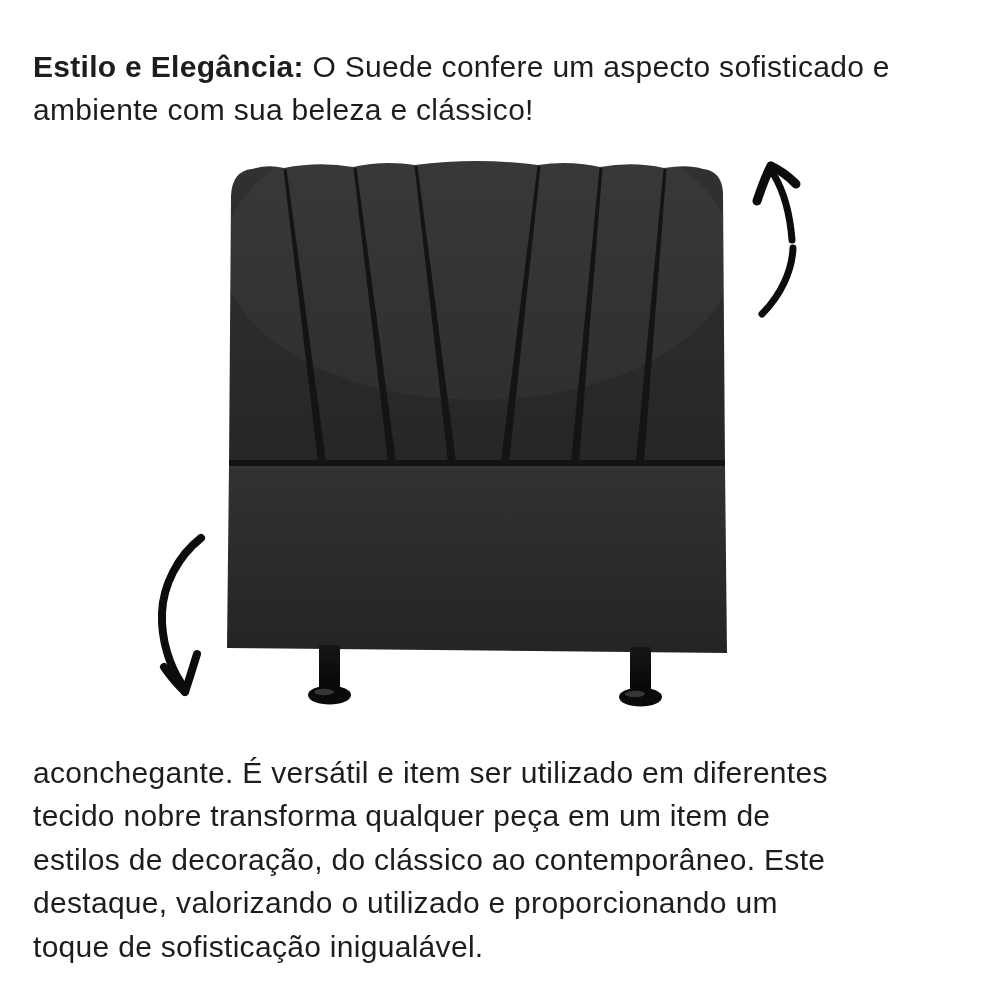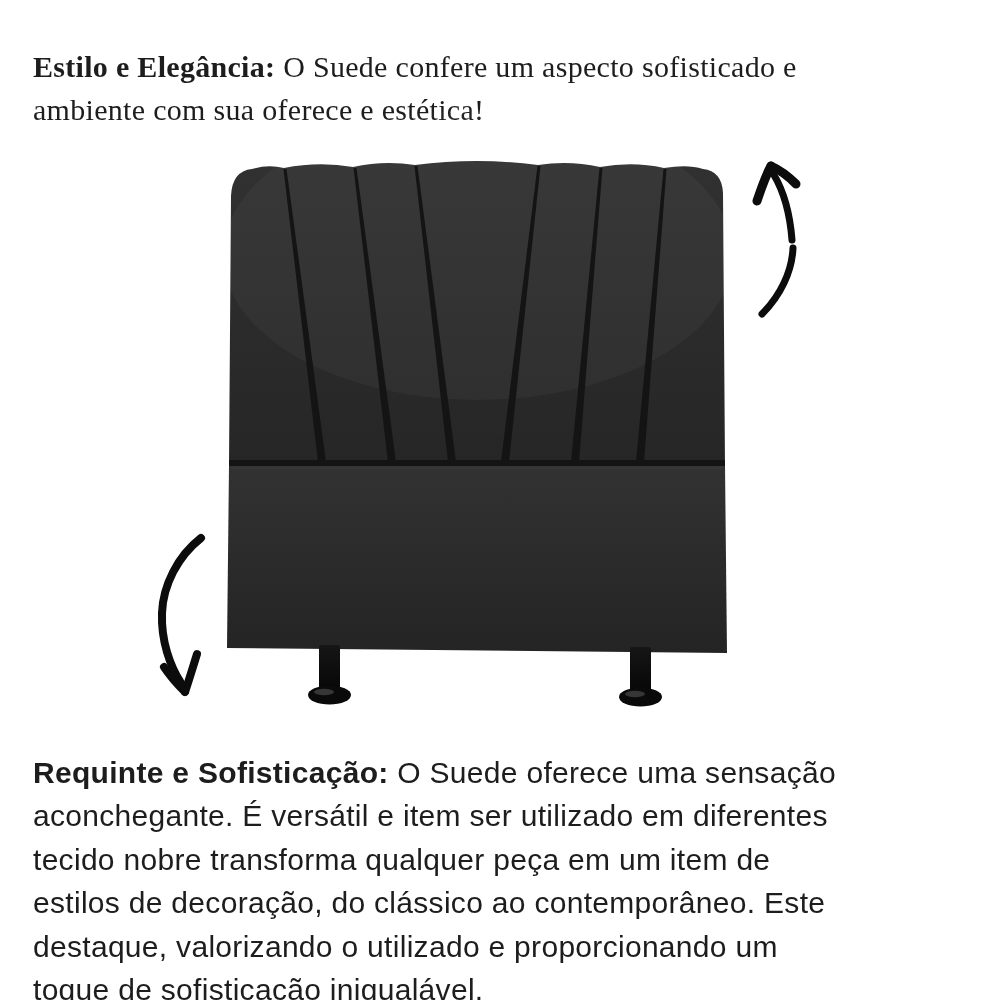--- a/index.html
+++ b/index.html
@@ -14,32 +14,32 @@
     position:absolute;
     left:33px;
     color:#1d1d1d;
     font-size:30px;
     line-height:43.4px;
     letter-spacing:0.3px;
     white-space:nowrap;
   }
   .para .line { display:block; }
   .para b { font-weight:700; }
-  .para-top { top:15px;font-family:Liberation Serif, serif; }
+  .para-top { top:15px; }
   .para-bottom { top:721px; }
   .figure-svg { position:absolute; left:0; top:0; }
 </style>
 </head>
 <body>
 
 <div>
 
   <p class="para para-top">
     <span class="line"><b>Estilo e Elegância:</b><span> O Suede confere um aspecto sofisticado e</span></span>
-    <span class="line"><b></b><span>ambiente com sua oferece e estética!</span></span>
+    <span class="line"><b></b><span>ambiente com sua beleza e clássico!</span></span>
   </p>
 
   <svg class="figure-svg" width="1000" height="1000" viewBox="0 0 1000 1000">
     <defs>
       <linearGradient id="gFan" x1="0" y1="0" x2="0" y2="1">
         <stop offset="0" stop-color="#313131"></stop>
         <stop offset="1" stop-color="#262626"></stop>
       </linearGradient>
       <linearGradient id="gLower" x1="0" y1="0" x2="0" y2="1">
         <stop offset="0" stop-color="#323232"></stop>
@@ -99,21 +99,20 @@
     </g>
 
     <g fill="none" stroke="#0c0c0c" stroke-linecap="round" stroke-linejoin="round">
       <path stroke-width="8" d="M 201,538 C 178,556 163,585 162,613 C 161,641 170,666 181,683"></path>
       <path stroke-width="8" d="M 164,667 C 170,676 177,684 185,692"></path>
       <path stroke-width="8" d="M 185,692 C 189,680 193,667 197,654"></path>
     </g>
   </svg>
 
   <p class="para para-bottom">
-    <span class="line"><b>Requinte e Sofisticação:</b><span> O Suede oferece uma sensação</span></span>
     <span class="line"><b></b><span>aconchegante. É versátil e item ser utilizado em diferentes</span></span>
     <span class="line"><b></b><span>tecido nobre transforma qualquer peça em um item de</span></span>
     <span class="line"><b></b><span>estilos de decoração, do clássico ao contemporâneo. Este</span></span>
     <span class="line"><b></b><span>destaque, valorizando o utilizado e proporcionando um</span></span>
     <span class="line"><b></b><span>toque de sofisticação inigualável.</span></span>
   </p>
 
 </div>
 
 </body></html>

